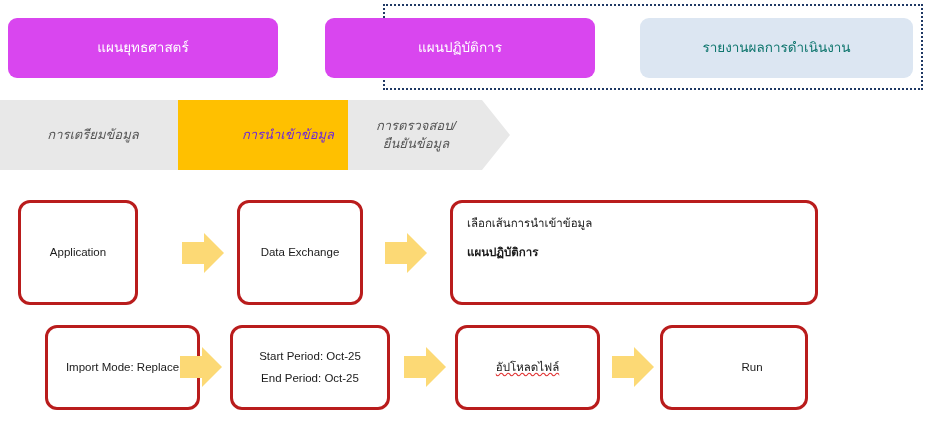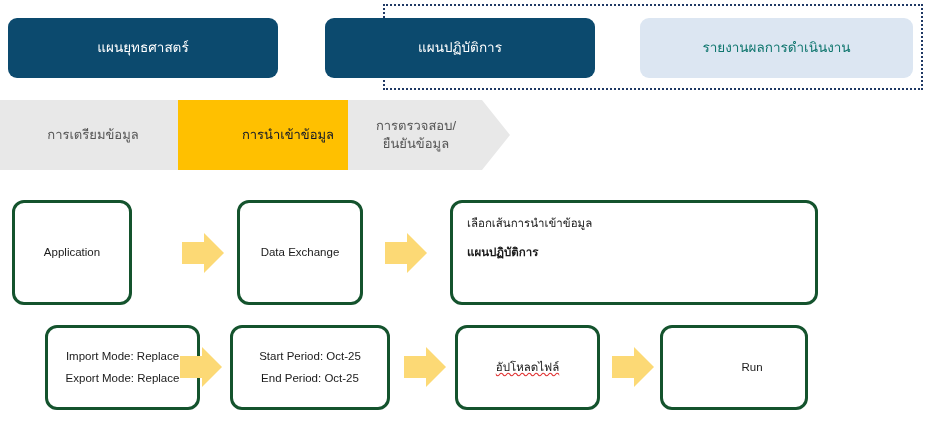--- a/index.html
+++ b/index.html
@@ -43,69 +43,70 @@
     display: flex;
     align-items: center;
     justify-content: center;
     text-align: center;
     font-size: 13.5px;
     line-height: 1.25;
     box-sizing: border-box;
     padding: 0 8px;
   }
   .tab-btn.primary {
-    background: #0c4a6e;
+    background: #d946ef;
     color: #ffffff;
   }
   .tab-btn.secondary {
     background: #DCE6F2;
     color: #0f766e;
   }
   #tab-strategic-plan { left: 8px;  width: 270px; }
   #tab-action-plan    { left: 325px; width: 270px; }
   #tab-progress-report{ left: 640px; width: 273px; }
 
   
   #step-bar {
     position: absolute;
     left: 0;
     top: 100px;
     width: 520px;
     height: 55px;
+    font-style: italic;
   }
   .chevron {
     position: absolute;
     top: 0;
     height: 70px;
     display: flex;
     align-items: center;
     justify-content: center;
     text-align: center;
     font-size: 13px;
     line-height: 1.35;
     box-sizing: border-box;
     clip-path: polygon(0 0, calc(100% - 28px) 0, 100% 50%, calc(100% - 28px) 100%, 0 100%);
   }
   .chevron.inactive {
     background: #E8E8E8;
     color: #555555;
   }
   .chevron.active {
     background: #FFC000;
-    color: #0f172a;
+    color: #6d28d9;
     padding-left: 44px;
   }
   #step-prepare { left: 0px;   width: 208px; padding-right: 22px; }
   #step-import  { left: 178px; width: 200px; padding-right: 24px; }
   #step-verify  { left: 348px; width: 162px; padding-right: 26px; }
 
   
   .flow-box {
     position: absolute;
-    border: 3px solid #14532d;
+    border: 3px solid #b91c1c;
     border-radius: 12px;
     background: #ffffff;
     box-sizing: border-box;
     display: flex;
     align-items: center;
     justify-content: center;
     text-align: center;
     font-size: 11.5px;
     line-height: 1.9;
     color: #1a1a1a;
@@ -144,21 +145,21 @@
     border-left: 20px solid #FCD975;
   }
   .arrow-wrap {
     position: absolute;
     width: 42px;
     height: 40px;
     background: transparent;
   }
 
   
-  #box-application  { left: 12px;  top: 200px; width: 120px; height: 105px; }
+  #box-application  { left: 18px;  top: 200px; width: 120px; height: 105px; }
   #arrow-r1-1       { left: 182px; top: 233px; }
   #box-data-exchange{ left: 237px; top: 200px; width: 126px; height: 105px; }
   #arrow-r1-2       { left: 385px; top: 233px; }
   #box-import-line  { left: 450px; top: 200px; width: 368px; height: 105px; }
 
   
   #box-modes        { left: 10px;  top: 325px; width: 155px; height: 85px; margin-left: 35px; }
   #arrow-r2-1       { left: 180px; top: 347px; }
   #box-periods      { left: 230px; top: 325px; width: 160px; height: 85px; }
   #arrow-r2-2       { left: 404px; top: 347px; }
@@ -225,21 +226,20 @@
 <div class="flow-box text-left" id="box-import-line">
   <div class="stack">
     <div>เลือกเส้นการนำเข้าข้อมูล</div>
     <div class="bold-line spaced-line">แผนปฏิบัติการ</div>
   </div>
 </div>
 
 <div class="flow-box" id="box-modes">
   <div class="stack">
     <div>Import Mode: Replace</div>
-    <div>Export Mode: Replace</div>
   </div>
 </div>
 
 <div class="arrow-wrap" id="arrow-r2-1">
   <span class="arrow-body"></span>
   <span class="arrow-head"></span>
 </div>
 
 <div class="flow-box" id="box-periods">
   <div class="stack">

